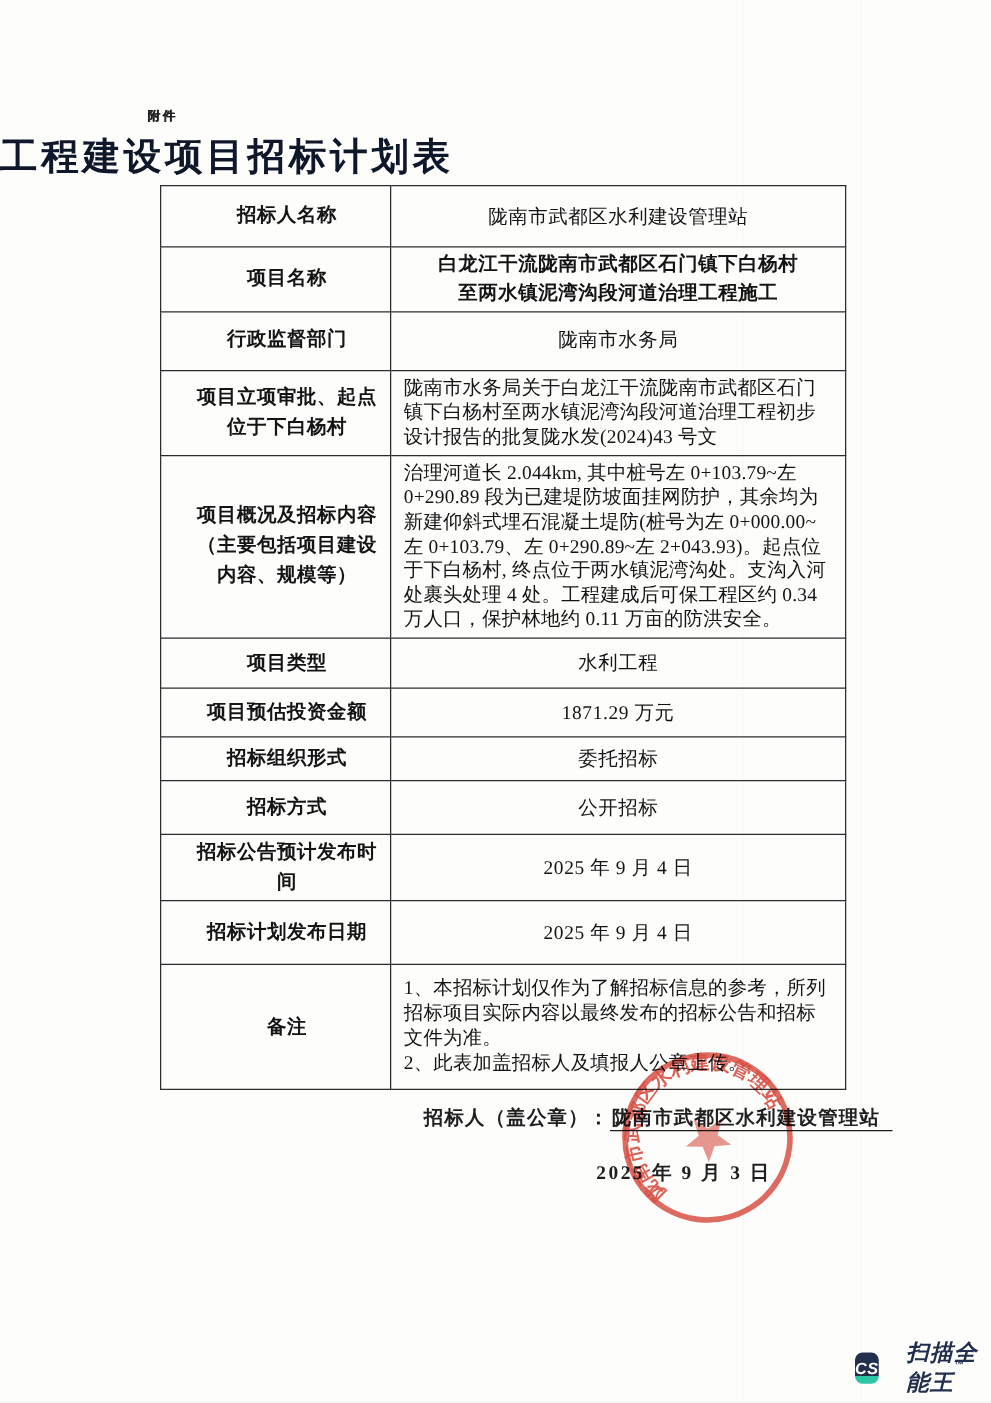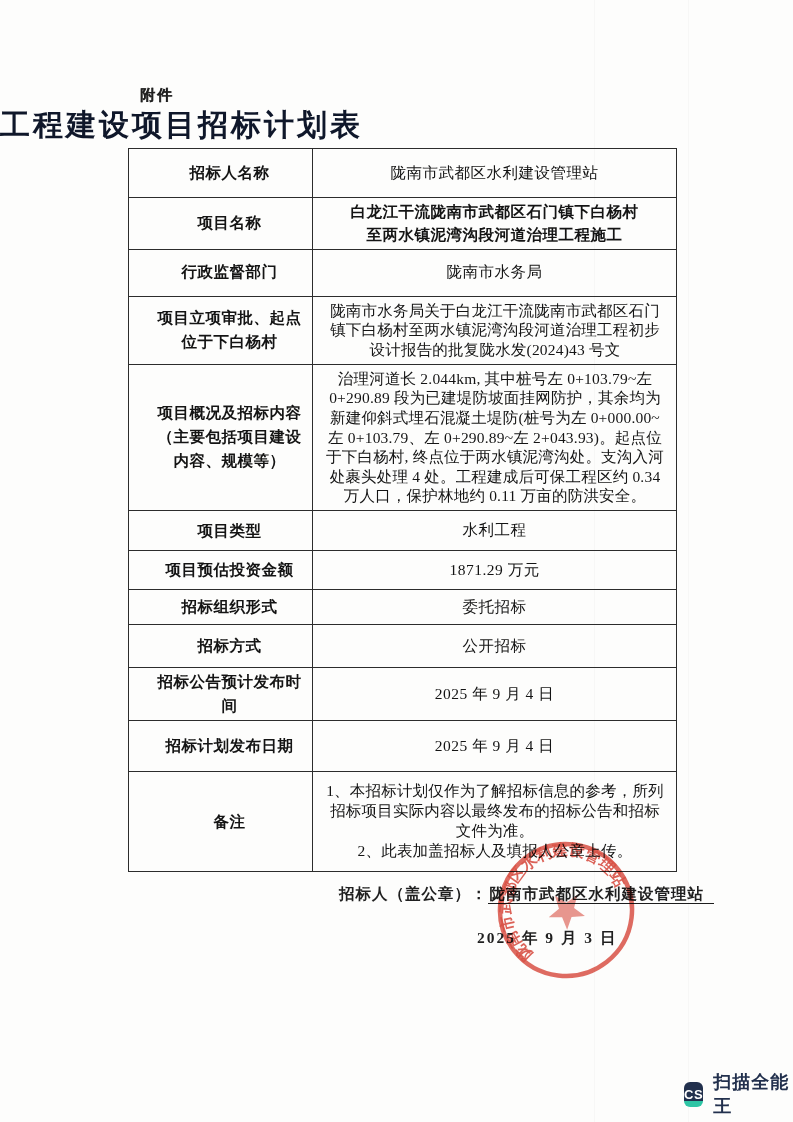--- a/index.html
+++ b/index.html
@@ -9,22 +9,22 @@
     margin:0 auto;
     background:#fdfdfc;
     font-family:"Liberation Serif","DejaVu Serif",serif;
     color:#1f1f1f;
     overflow:hidden;
   }
   
   .scan-seam { position:absolute; top:0; width:1px; height:1122px; background:rgba(0,0,0,0.025); }
 
   .attachment-label {
-    position:absolute; left:140px; top:86px;
-    font-size:15px; font-weight:bold; letter-spacing:2px;
+    position:absolute; left:118px; top:86px;
+    font-size:10px; font-weight:bold; letter-spacing:2px;
     text-shadow:0.6px 0 0 #444;
   }
   .doc-title {
     position:absolute; left:0; top:105px; width:793px;
     text-align:left;
     font-size:30px; font-weight:bold; letter-spacing:3px;
     color:#0f172a;
   }
 
   table.plan-table {
@@ -43,21 +43,21 @@
   td.lbl {
     text-align:center;
     font-weight:bold;
     line-height:1.55;
     letter-spacing:0.5px;
     padding-left:24px;
   }
   td.val { text-align:center; letter-spacing:0.5px; }
   td.val.bold { font-weight:bold; line-height:1.5; }
   td.val.left {
-    text-align:center;
+    text-align:left;
     line-height:19.8px;
     padding:4px 9px 4px 10px;
     letter-spacing:0.2px;
     margin-top:36px;
   }
   td.val.left.big { line-height:19.6px; }
   .remark-line { margin:0 0 1px 0; }
 
   .sign-line {
     position:absolute; left:327px; top:884px;
@@ -80,21 +80,21 @@
     width:152px; height:152px;
     mix-blend-mode:multiply;
     opacity:0.88;
     pointer-events:none;
   }
 
   .cs-brand {
     position:absolute; left:684px; top:1070px;
     font-family:"Liberation Sans","DejaVu Sans",sans-serif;
   }
-  .cs-row { display:flex; align-items:center; gap:10px; }
+  .cs-row { display:flex; align-items:center; gap:22px;font-style:italic; }
   .cs-badge {
     width:25px; height:25px; border-radius:6px;
     background:linear-gradient(to bottom,#22304d 0%,#22304d 76%,#2ec5a5 76%,#2ec5a5 100%);
     color:#ffffff; font-weight:bold; font-size:13px;
     display:flex; align-items:center; justify-content:center;
     letter-spacing:0.5px;
   }
   .cs-name { font-size:18px; font-weight:bold; color:#22304d; letter-spacing:1px; }
   .cs-tm { font-size:8px; color:#22304d; vertical-align:top; position:relative; top:-7px; }
 </style>

